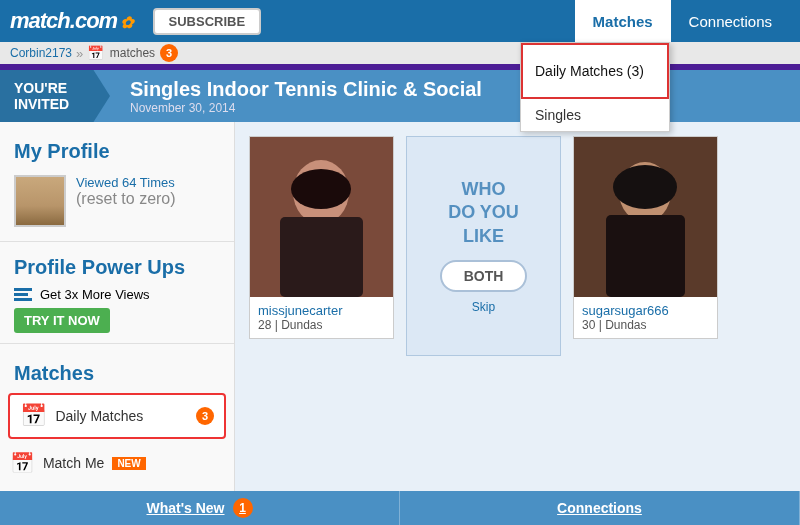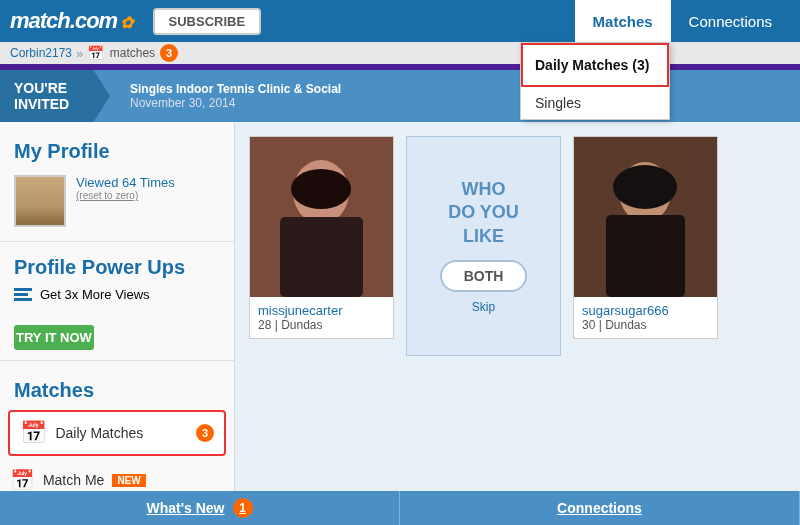--- a/index.html
+++ b/index.html
@@ -103,21 +103,21 @@
       height: 100%;
       display: flex;
       align-items: center;
       clip-path: polygon(0 0, 85% 0, 100% 50%, 85% 100%, 0 100%);
       min-width: 110px;
     }
     #invite-text {
       color: white;
       padding-left: 20px;
     }
-    #invite-text h3 { font-size: 12px; font-weight: bold; }
+    #invite-text h3 { font-size: 20px; font-weight: bold; }
     #invite-text p { font-size: 12px; color: #dde; }
 
     
     #main {
       display: flex;
       height: calc(525px - 42px - 28px - 52px - 34px);
     }
 
     
     #sidebar {
@@ -152,38 +152,38 @@
     .avatar-face {
       width: 100%;
       height: 100%;
       background: linear-gradient(180deg, #c9a87c 0%, #b8956a 60%, #8a6a40 100%);
       position: relative;
     }
     .profile-stats {
       margin-left: 10px;
     }
     .profile-stats a { color: #1a6ea8; font-size: 13px; text-decoration: none; }
-    .profile-stats span { display: block; color: #888; font-size: 10px; text-decoration: underline; }
+    .profile-stats span { display: block; color: #888; font-size: 16px; }
 
     .sidebar-divider { border: none; border-top: 1px solid #e0e0e0; margin: 6px 0; }
 
     .power-ups-section { padding: 4px 14px; }
     .power-ups-row {
       display: flex;
       align-items: center;
       gap: 8px;
-      margin-bottom: 23px;
+      margin-bottom: 6px;
     }
     .bars-icon { display: flex; flex-direction: column; gap: 2px; }
     .bar { background: #1a6ea8; height: 3px; }
     .try-btn {
       background: #4caf50;
       color: white;
       border: none;
-      padding: 5px 2px;
+      padding: 5px 10px;
       border-radius: 3px;
       font-weight: bold;
       font-size: 13px;
       cursor: pointer;
       text-align: center;
     }
 
     .matches-section { padding: 4px 0; }
     .daily-matches-row {
       display: flex;
@@ -332,21 +332,21 @@
       padding: 8px 14px;
       cursor: pointer;
       font-size: 14px;
       color: #333;
     }
     .dropdown-item.highlighted {
       border: 2px solid #d33;
       color: #111;
       font-weight: normal;
     }
-    .dropdown-item.highlighted { padding: 12px 12px; font-weight: bold; }
+    .dropdown-item.highlighted { padding: 18px 12px; }
   </style>
 </head>
 <body>
 
 <div id="header">
   <div id="logo">
     <span>match<span>.com</span></span><span style="color:#f90; font-size:16px; margin-left:3px;">✿</span>
   </div>
   <button id="subscribe-btn">SUBSCRIBE</button>
   <div id="header-nav">

